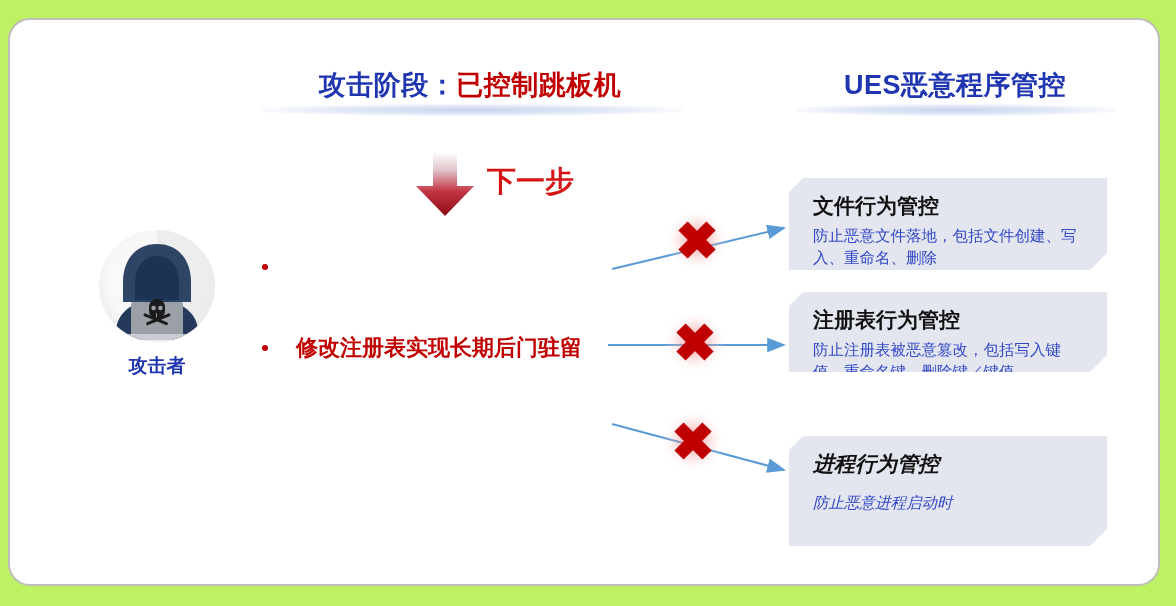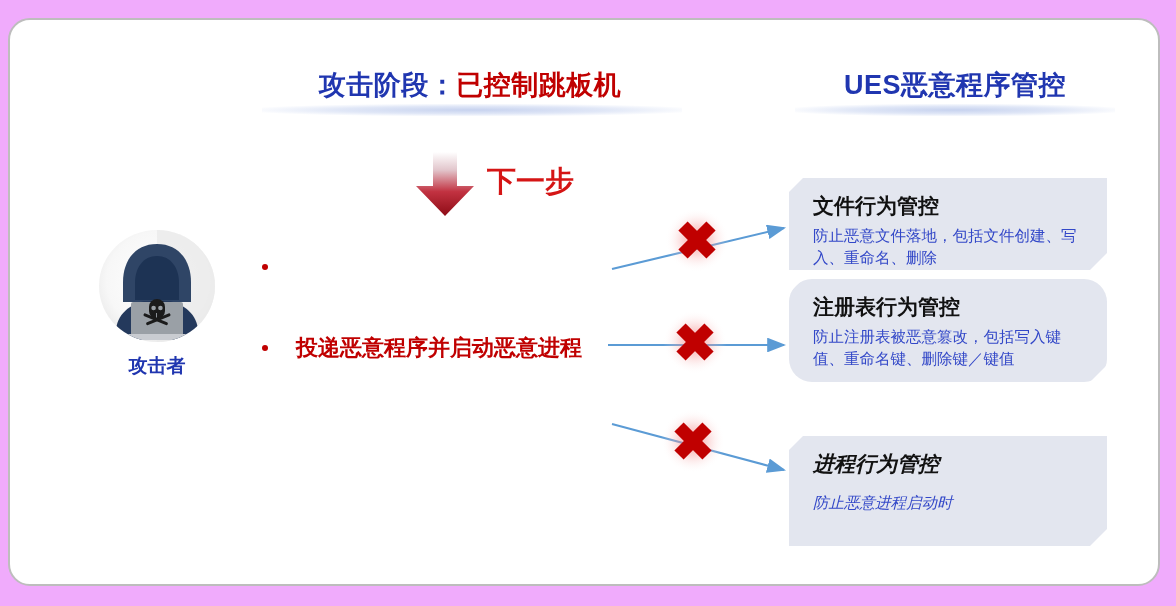--- a/index.html
+++ b/index.html
@@ -12,21 +12,21 @@
     height: 606px;
     font-family: "Liberation Sans", "DejaVu Sans", sans-serif;
     overflow: hidden;
     position: relative;
   }
   #slide {
     position: absolute;
     left: 0; top: 0;
     width: 1176px;
     height: 606px;
-    background: #f0abfc;
+    background: #bef264;
   }
   .frame {
     position: absolute;
     left: 8px;
     top: 18px;
     width: 1152px;
     height: 568px;
     border: 2px solid #bdbdbd;
     border-radius: 22px;
     box-sizing: border-box;
@@ -180,21 +180,21 @@
     margin-bottom: 5px;
     white-space: nowrap;
   }
   .control-desc {
     font-size: 15.5px;
     color: #3348c8;
     line-height: 22px;
     font-weight: normal;
   }
   #box-0 { top: 163px; height: 92px; margin-top: 15px; }
-  #box-1 { top: 279px; height: 103px; border-radius: 23px; }
+  #box-1 { top: 292px; height: 80px; }
   #box-2 { top: 436px; height: 110px; font-style: italic; }
   #box-2 .control-title { margin-bottom: 14px; }
 </style>
 </head>
 <body>
 
 <div id="slide">
   <div class="frame"></div>
 
   <div class="heading" id="heading-left">
@@ -261,21 +261,21 @@
       <path d="M21 2 L45 2 L45 36 L62 36 L33 66 L4 36 L21 36 Z" fill="url(#dagrad)"></path>
     </svg>
   </div>
   <div id="next-step-label">下一步</div>
 
   <div class="bullet-row" id="bullet-0">
     <span class="bullet-dot"></span>
   </div>
   <div class="bullet-row" id="bullet-1">
     <span class="bullet-dot"></span>
-    <span class="bullet-text">投递恶意程序并启动恶意进程</span>
+    <span class="bullet-text">修改注册表实现长期后门驻留</span>
   </div>
 
   <svg id="connectors" viewBox="0 0 1176 606" xmlns="http://www.w3.org/2000/svg">
     <defs>
       <marker id="arrowhead" markerWidth="9" markerHeight="7" refX="8" refY="3.5" orient="auto">
         <polygon points="0 0, 9 3.5, 0 7" fill="#5b9bd5"></polygon>
       </marker>
       <radialGradient id="xglow" cx="50%" cy="50%" r="50%">
         <stop offset="0%" stop-color="#f07070" stop-opacity="0.72"></stop>
         <stop offset="48%" stop-color="#f49a9a" stop-opacity="0.36"></stop>

